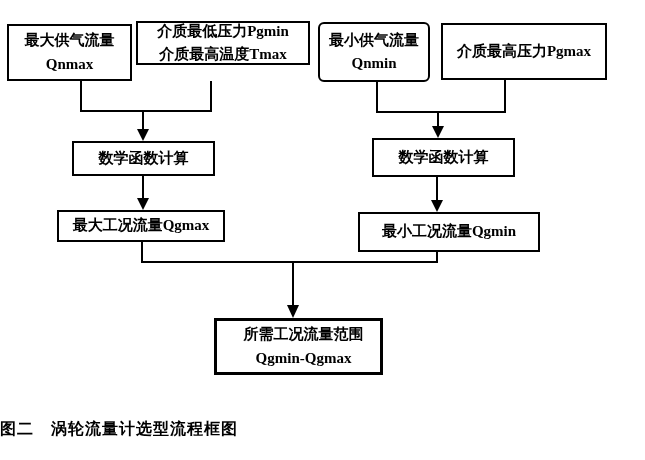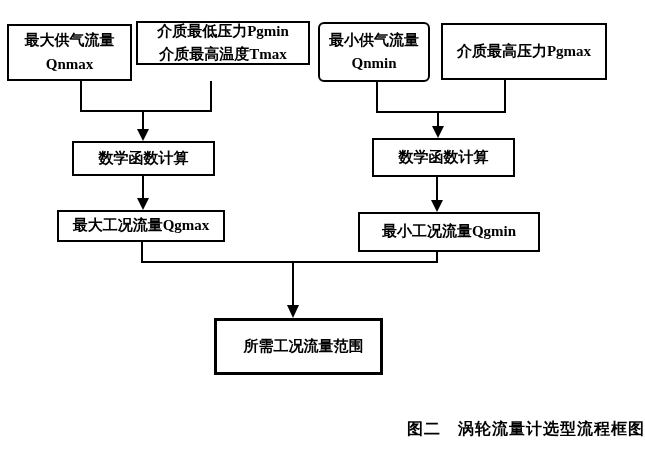--- a/index.html
+++ b/index.html
@@ -51,21 +51,21 @@
     pointer-events: none;
   }
   #connector-layer path { stroke: #000000; stroke-width: 2; fill: none; }
   #connector-layer polygon { fill: #000000; stroke: none; }
 
   #caption {
     position: absolute;
     left: 0;
     top: 419px;
     width: 100%;
-    text-align: right;
+    text-align: left;
     font-weight: bold;
     font-size: 16px;
     color: #000000;
     letter-spacing: 1px;
   }
 </style>
 </head>
 <body>
 
 <div id="stage">
@@ -137,17 +137,18 @@
   <div class="node" id="node-qgmax">
     <span>最大工况流量Qgmax</span>
   </div>
 
   <div class="node" id="node-qgmin">
     <span>最小工况流量Qgmin</span>
   </div>
 
   <div class="node" id="node-result">
     <span>所需工况流量范围</span>
+    <span>Qgmin-Qgmax</span>
   </div>
 
   <div id="caption">图二　涡轮流量计选型流程框图</div>
 
 </div>
 
 </body></html>

